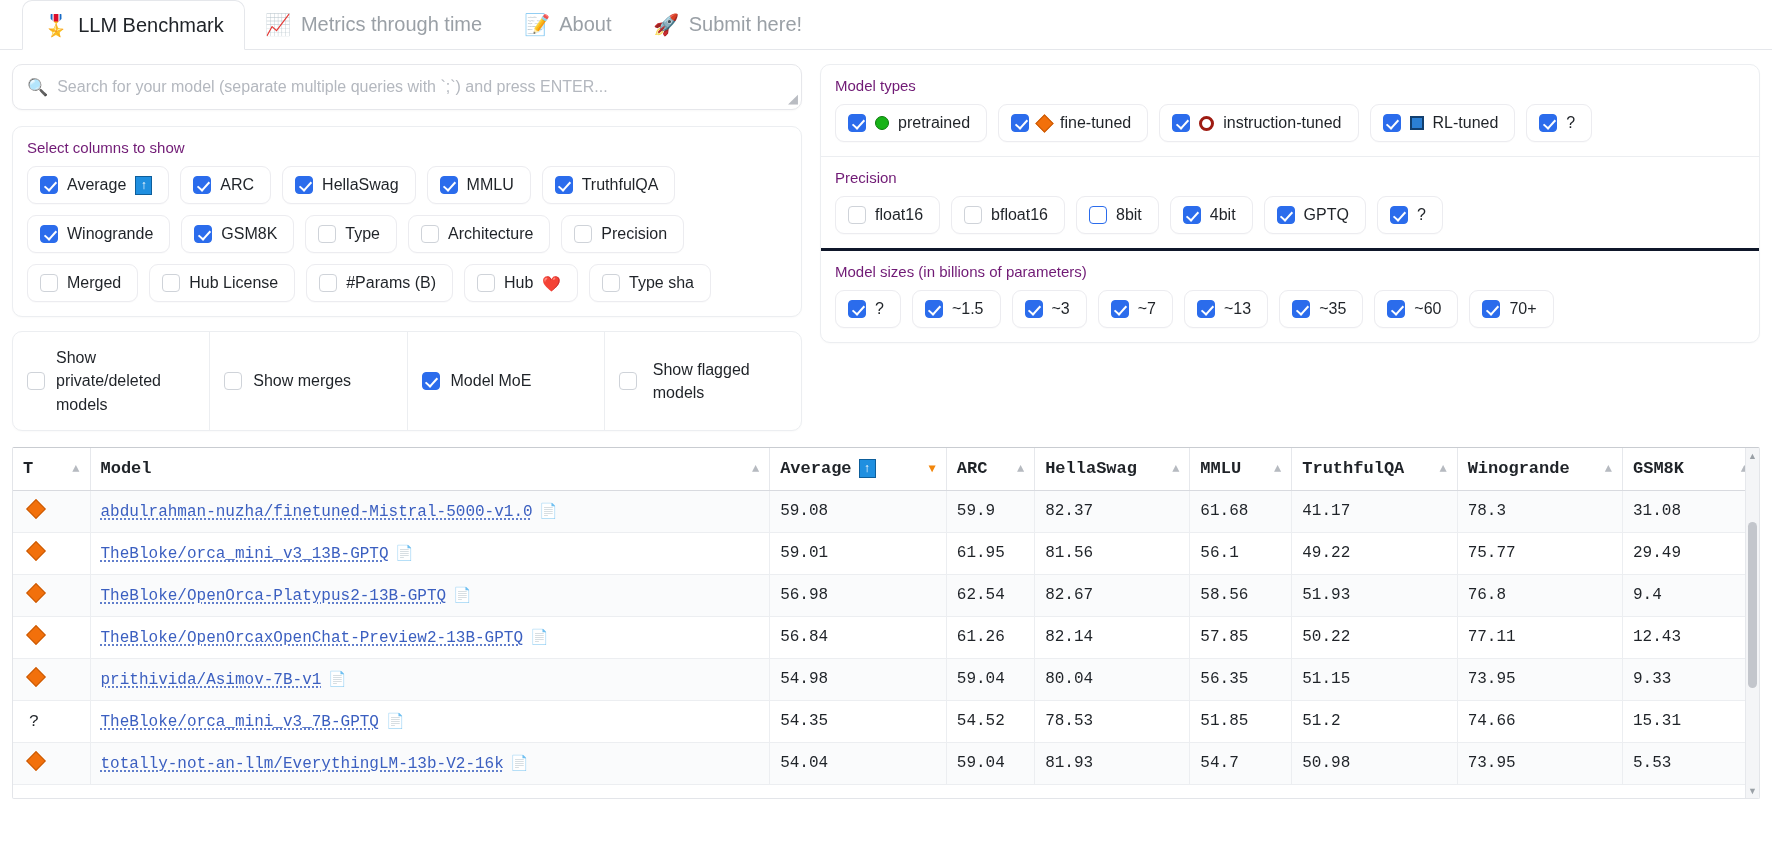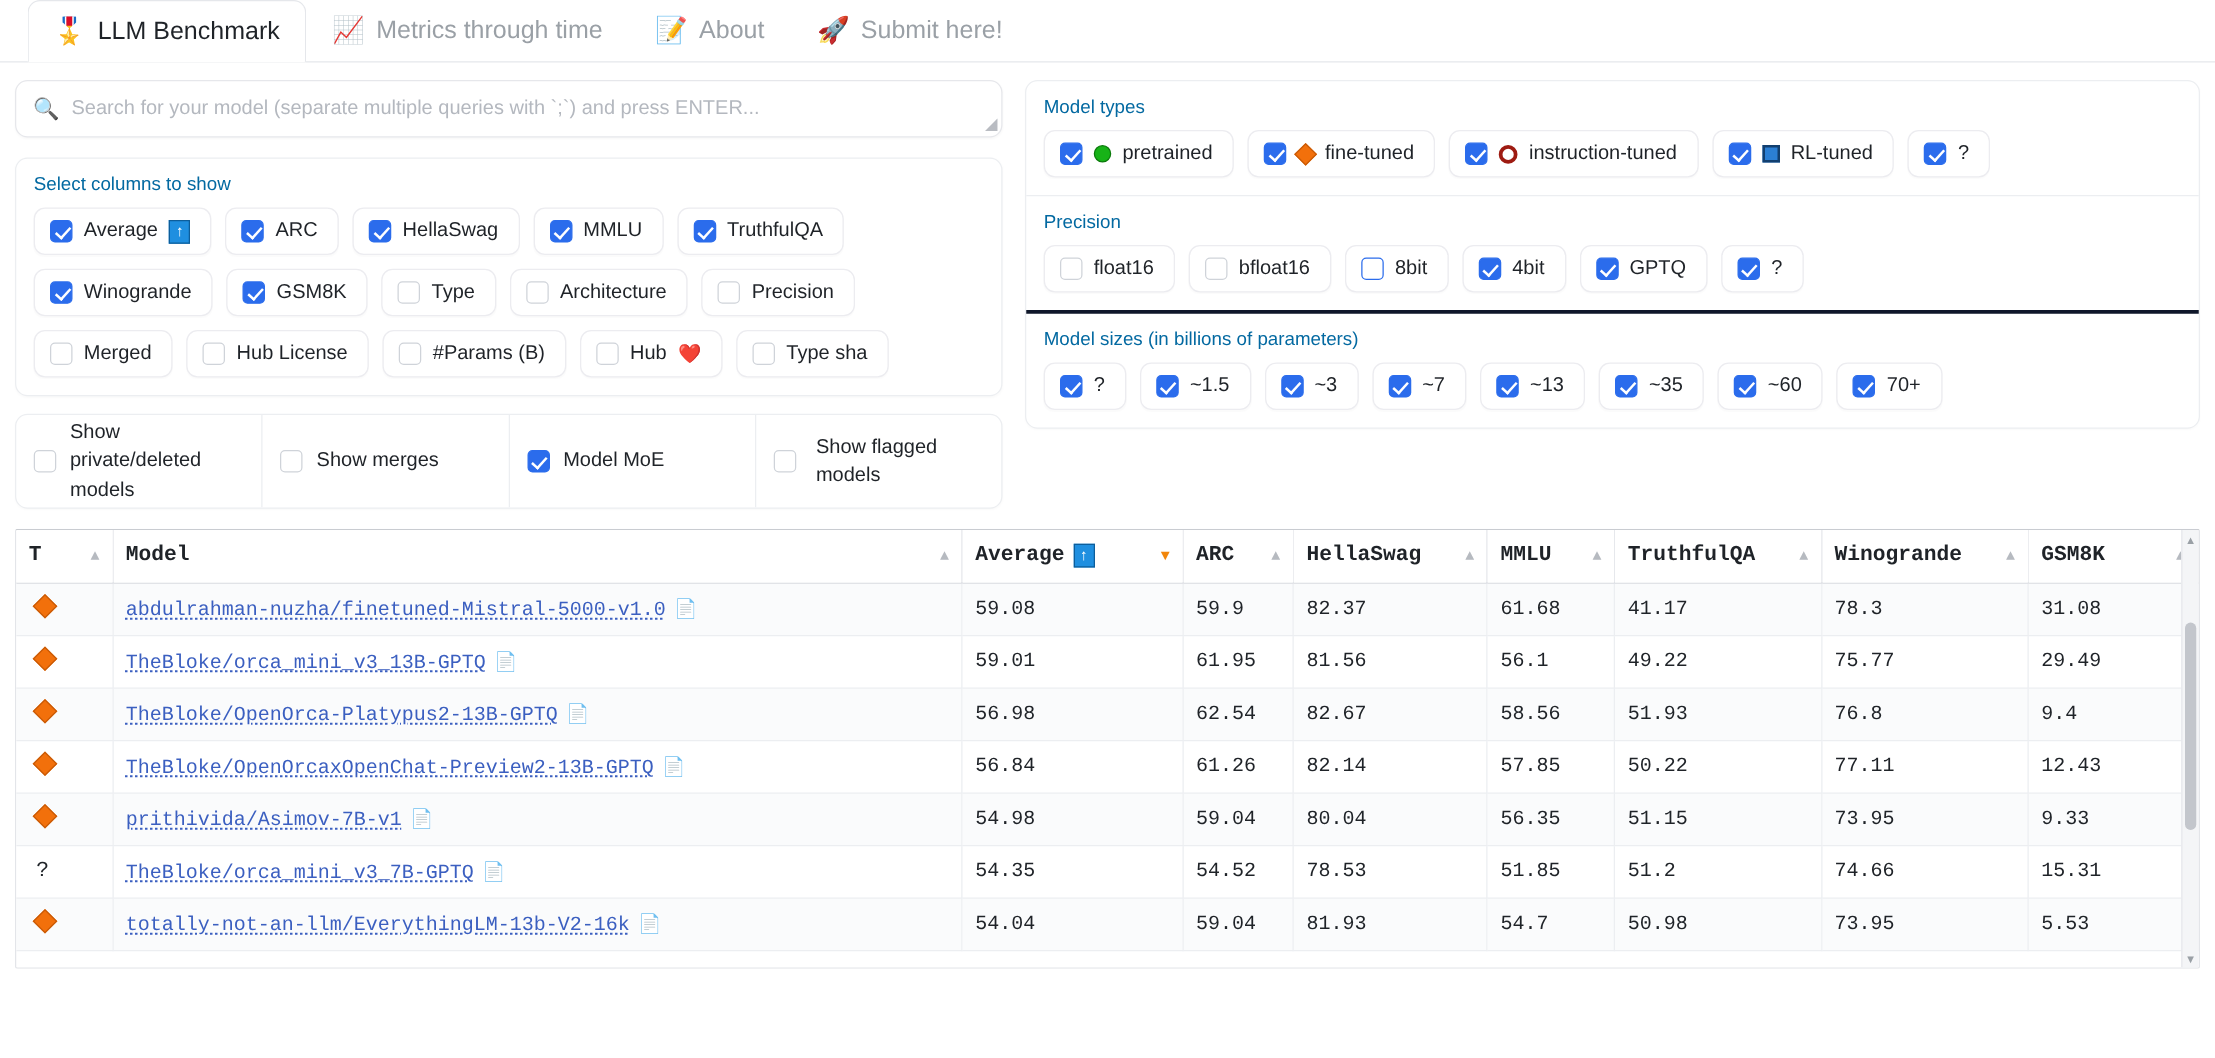--- a/index.html
+++ b/index.html
@@ -82,21 +82,21 @@
 
   
   .panel {
     border: 1px solid #eceef1;
     border-radius: 10px;
     background: #fff;
     box-shadow: 0 1px 2px rgba(0,0,0,.025);
   }
   .panel-title {
     font-size: 15px;
-    color: #0369a1;
+    color: #701a75;
     padding: 12px 14px 4px 14px;
   }
   .chips {
     display: flex;
     flex-wrap: wrap;
     gap: 11px;
     padding: 6px 14px 14px 14px;
   }
   .chip {
     display: inline-flex;
@@ -150,21 +150,21 @@
   }
 
   
   .showbox {
     margin-top: 14px;
     display: flex;
     border: 1px solid #eceef1;
     border-radius: 10px;
     background: #fff;
     overflow: hidden;
-    height: 76px;
+    height: 100px;
     box-shadow: 0 1px 2px rgba(0,0,0,.025);
   }
   .showcell {
     flex: 1 1 0;
     display: flex;
     align-items: center;
     gap: 11px;
     padding: 0 14px;
     border-right: 1px solid #eceef1;
     font-size: 16px;

